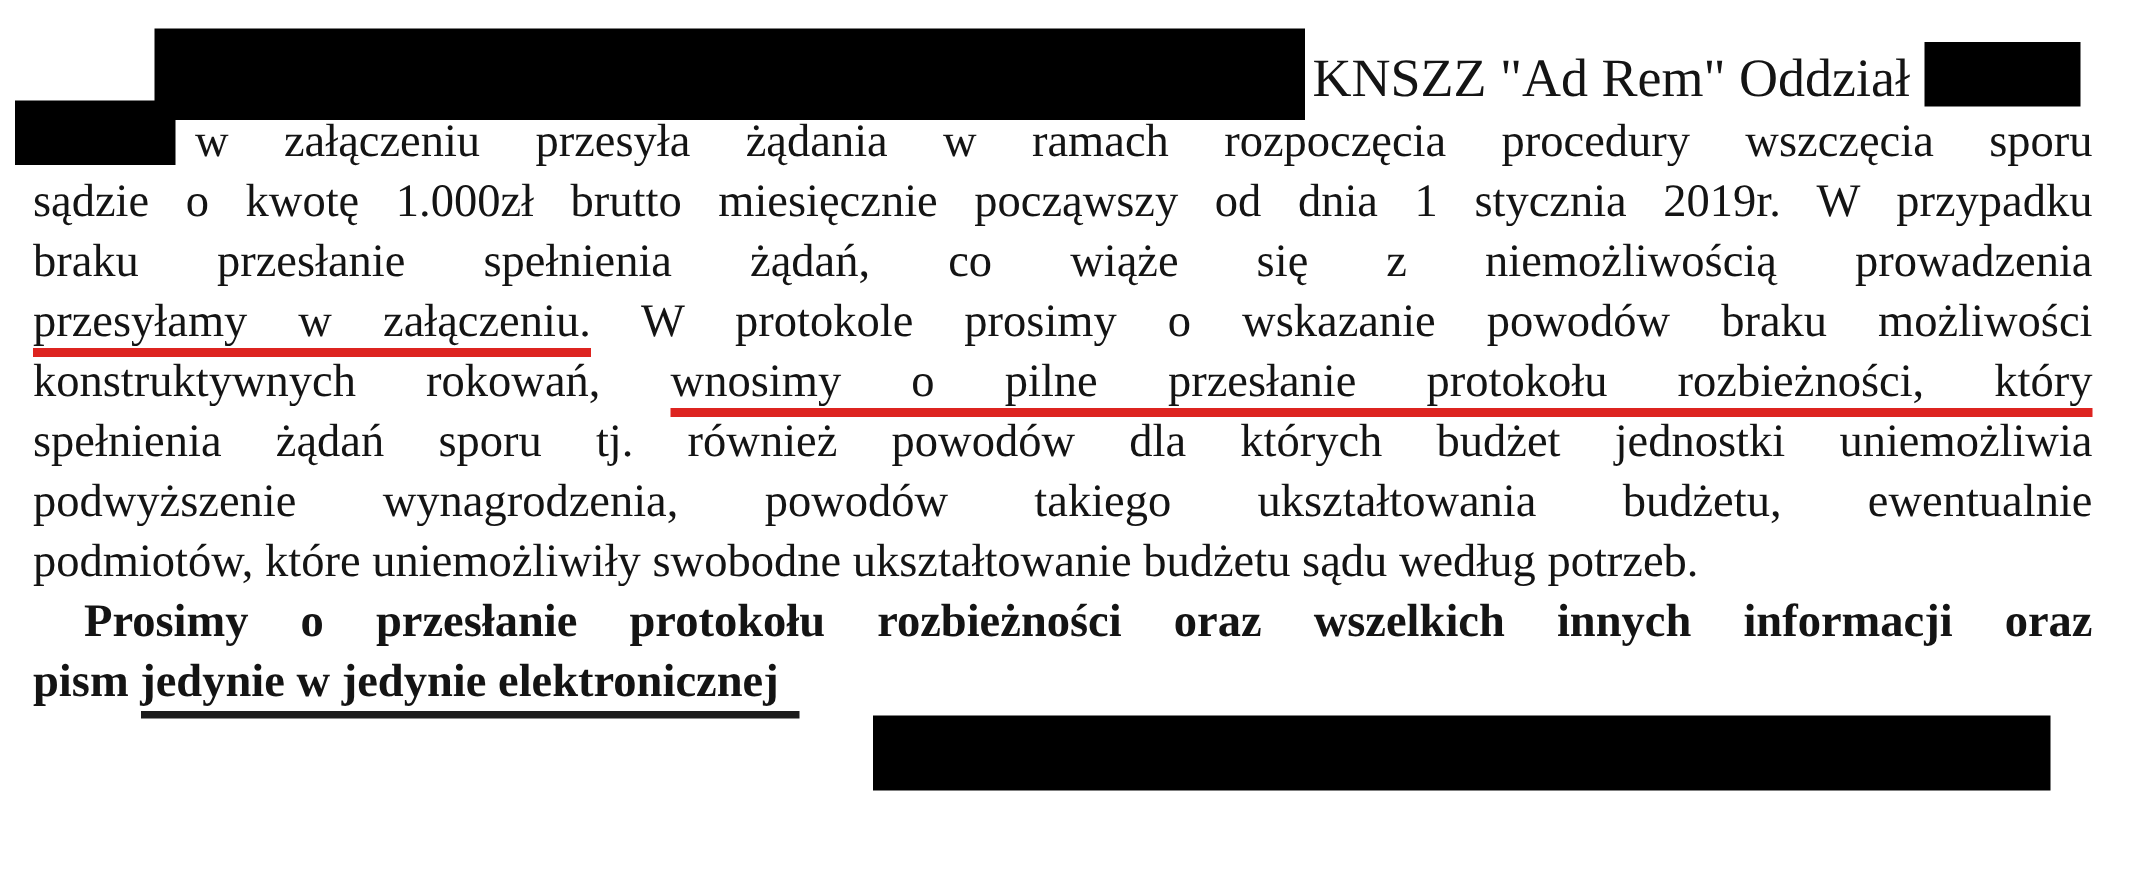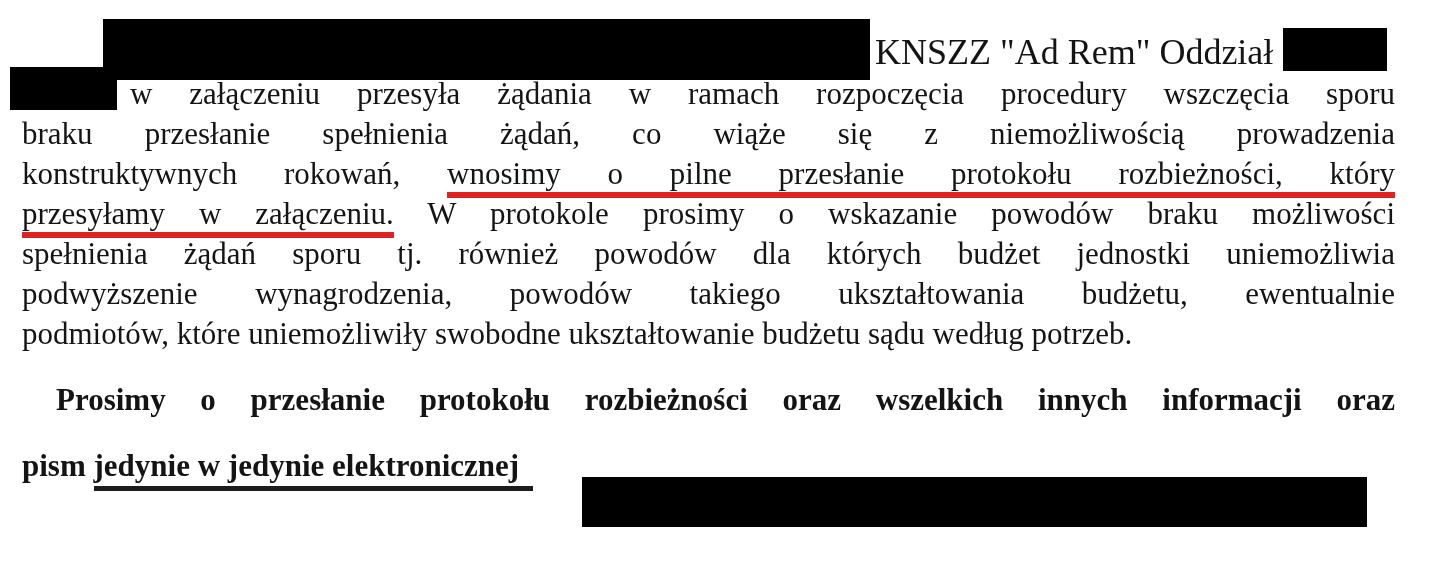--- a/index.html
+++ b/index.html
@@ -48,21 +48,21 @@
     text-align: justify;
     text-align-last: justify;
     white-space: nowrap;
   }
   .line.no-just {
     text-align: left;
     text-align-last: left;
   }
   .line.indent { padding-left: 108px; }
   .line.indent-sm { padding-left: 34px; }
-  .line.bold { font-weight: bold; margin-top: 26px; }
+  .line.bold { font-weight: bold; }
 
   .red-underline {
     border-bottom: 6px solid #dd2420;
     padding-bottom: 1px;
   }
   .black-underline {
     border-bottom: 5px solid #1c1c1c;
     padding-bottom: 3px;
     padding-right: 14px;
   }
@@ -74,23 +74,24 @@
 
   <div class="redaction bar-top"></div>
   <div class="redaction bar-top-right"></div>
   <div class="redaction bar-left"></div>
   <div class="redaction bar-bottom"></div>
 
   <div class="org-line">KNSZZ "Ad Rem" Oddział</div>
 
   <div class="body-text">
     <div class="line indent">w załączeniu przesyła żądania w ramach rozpoczęcia procedury wszczęcia sporu</div>
+    <div class="line">sądzie o kwotę 1.000zł brutto miesięcznie począwszy od dnia 1 stycznia 2019r. W przypadku</div>
     <div class="line">braku przesłanie spełnienia żądań, co wiąże się z niemożliwością prowadzenia</div>
+    <div class="line"><span class="red-underline">przesyłamy w załączeniu.</span> <span>W protokole prosimy o wskazanie powodów braku możliwości</span></div>
     <div class="line"><span>konstruktywnych rokowań,</span> <span class="red-underline">wnosimy o pilne przesłanie protokołu rozbieżności, który</span></div>
-    <div class="line"><span class="red-underline">przesyłamy w załączeniu.</span> <span>W protokole prosimy o wskazanie powodów braku możliwości</span></div>
     <div class="line">spełnienia żądań sporu tj. również powodów dla których budżet jednostki uniemożliwia</div>
     <div class="line">podwyższenie wynagrodzenia, powodów takiego ukształtowania budżetu, ewentualnie</div>
     <div class="line no-just">podmiotów, które uniemożliwiły swobodne ukształtowanie budżetu sądu według potrzeb.</div>
     <div class="line bold indent-sm">Prosimy o przesłanie protokołu rozbieżności oraz wszelkich innych informacji oraz</div>
     <div class="line bold no-just"><span>pism</span> <span class="black-underline">jedynie w jedynie elektronicznej</span></div>
   </div>
 
 </div>
 
 </body></html>

